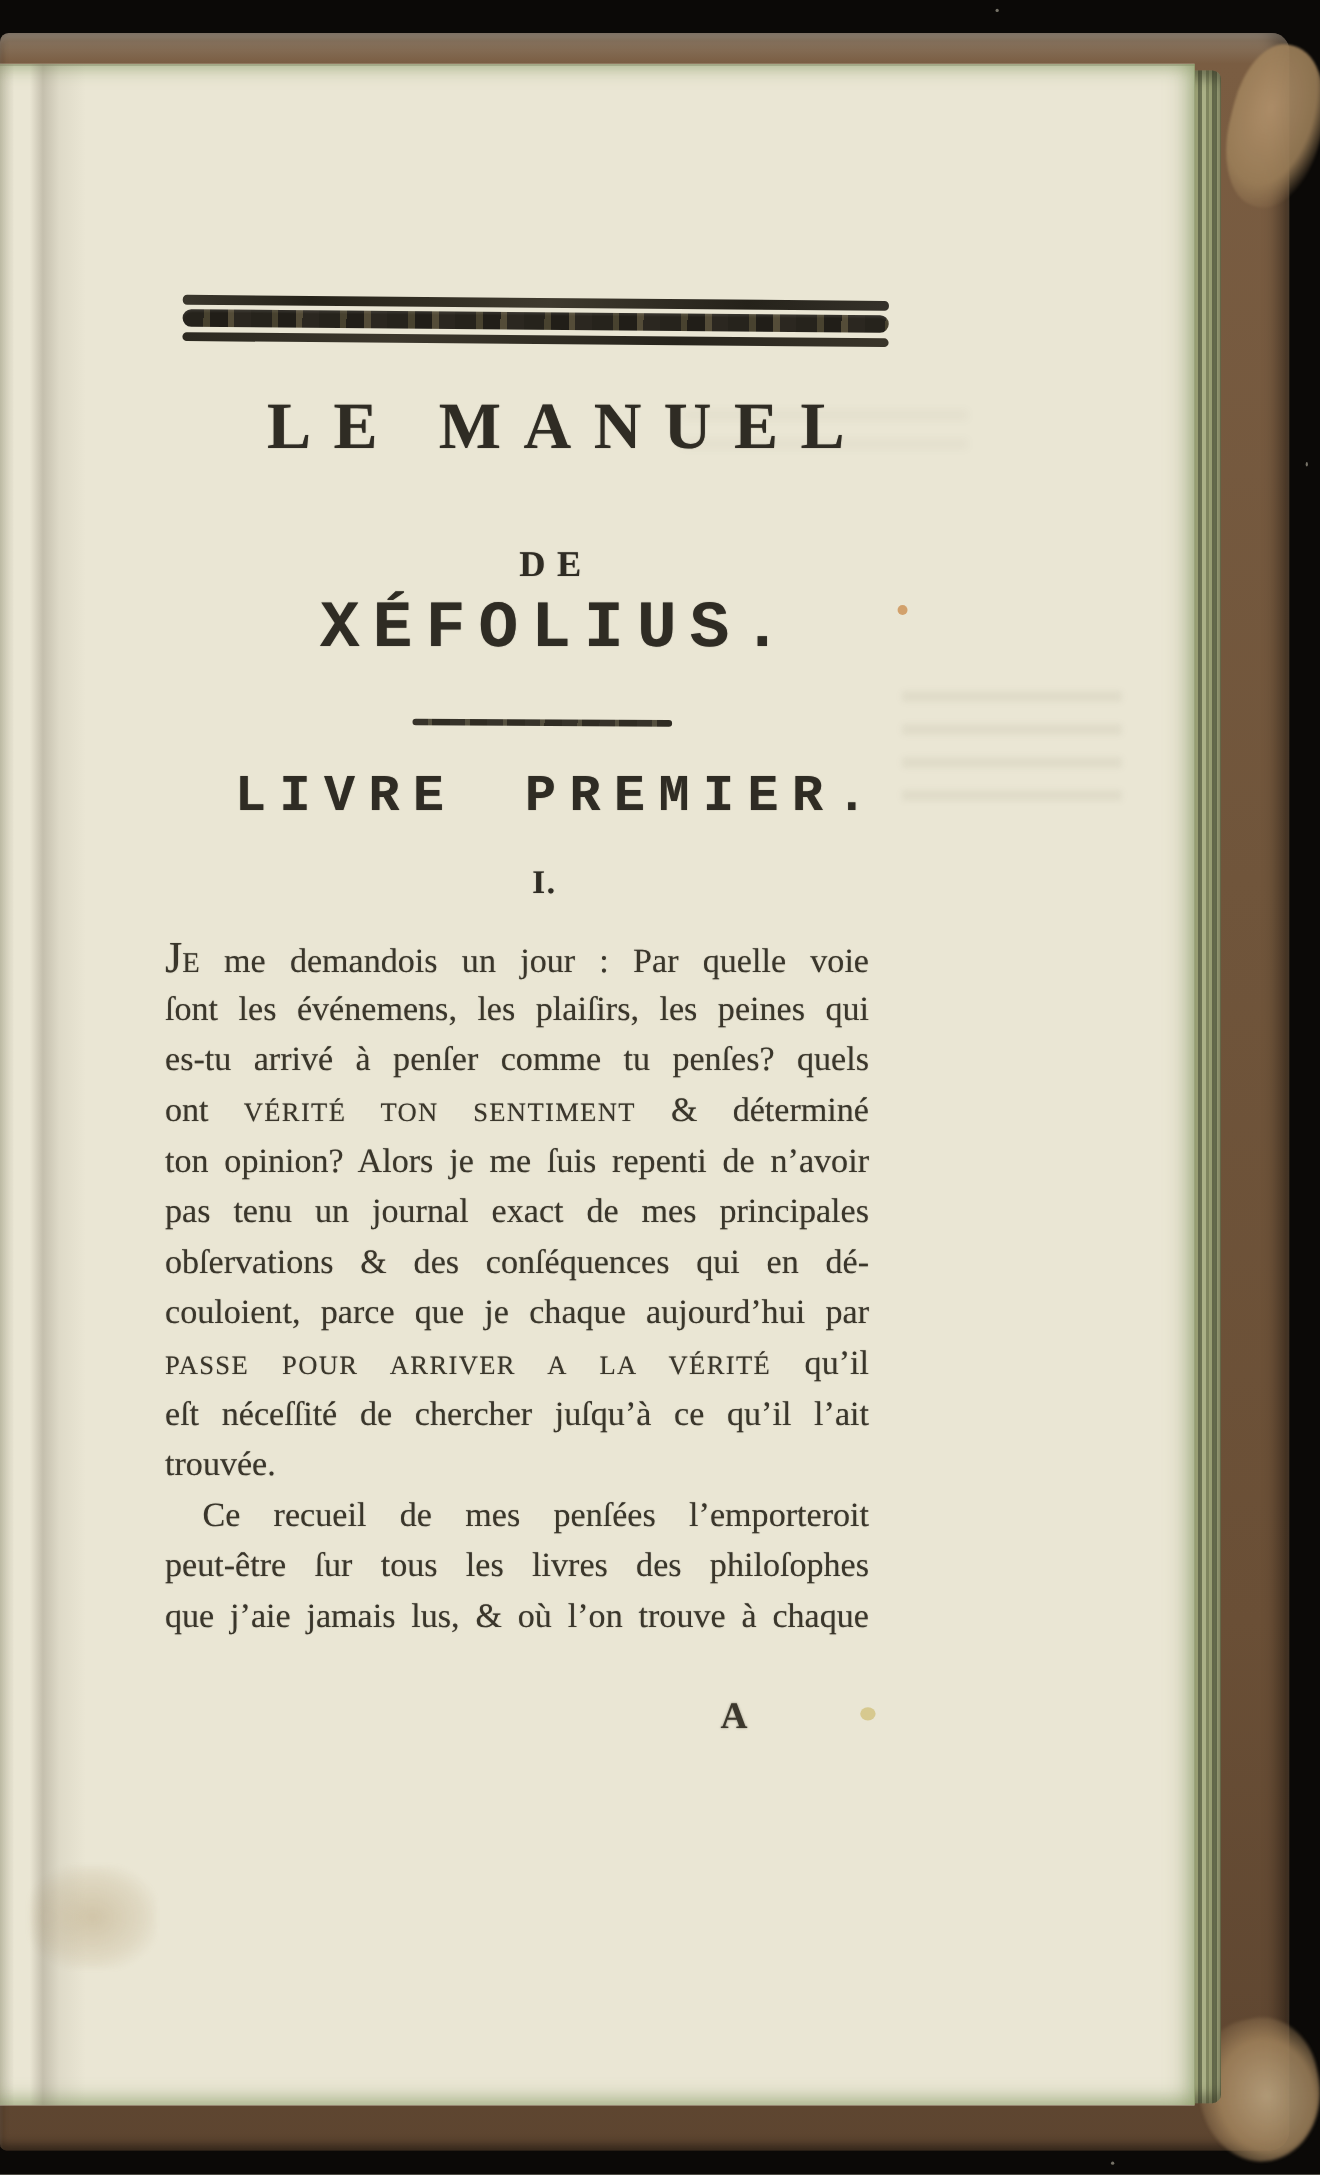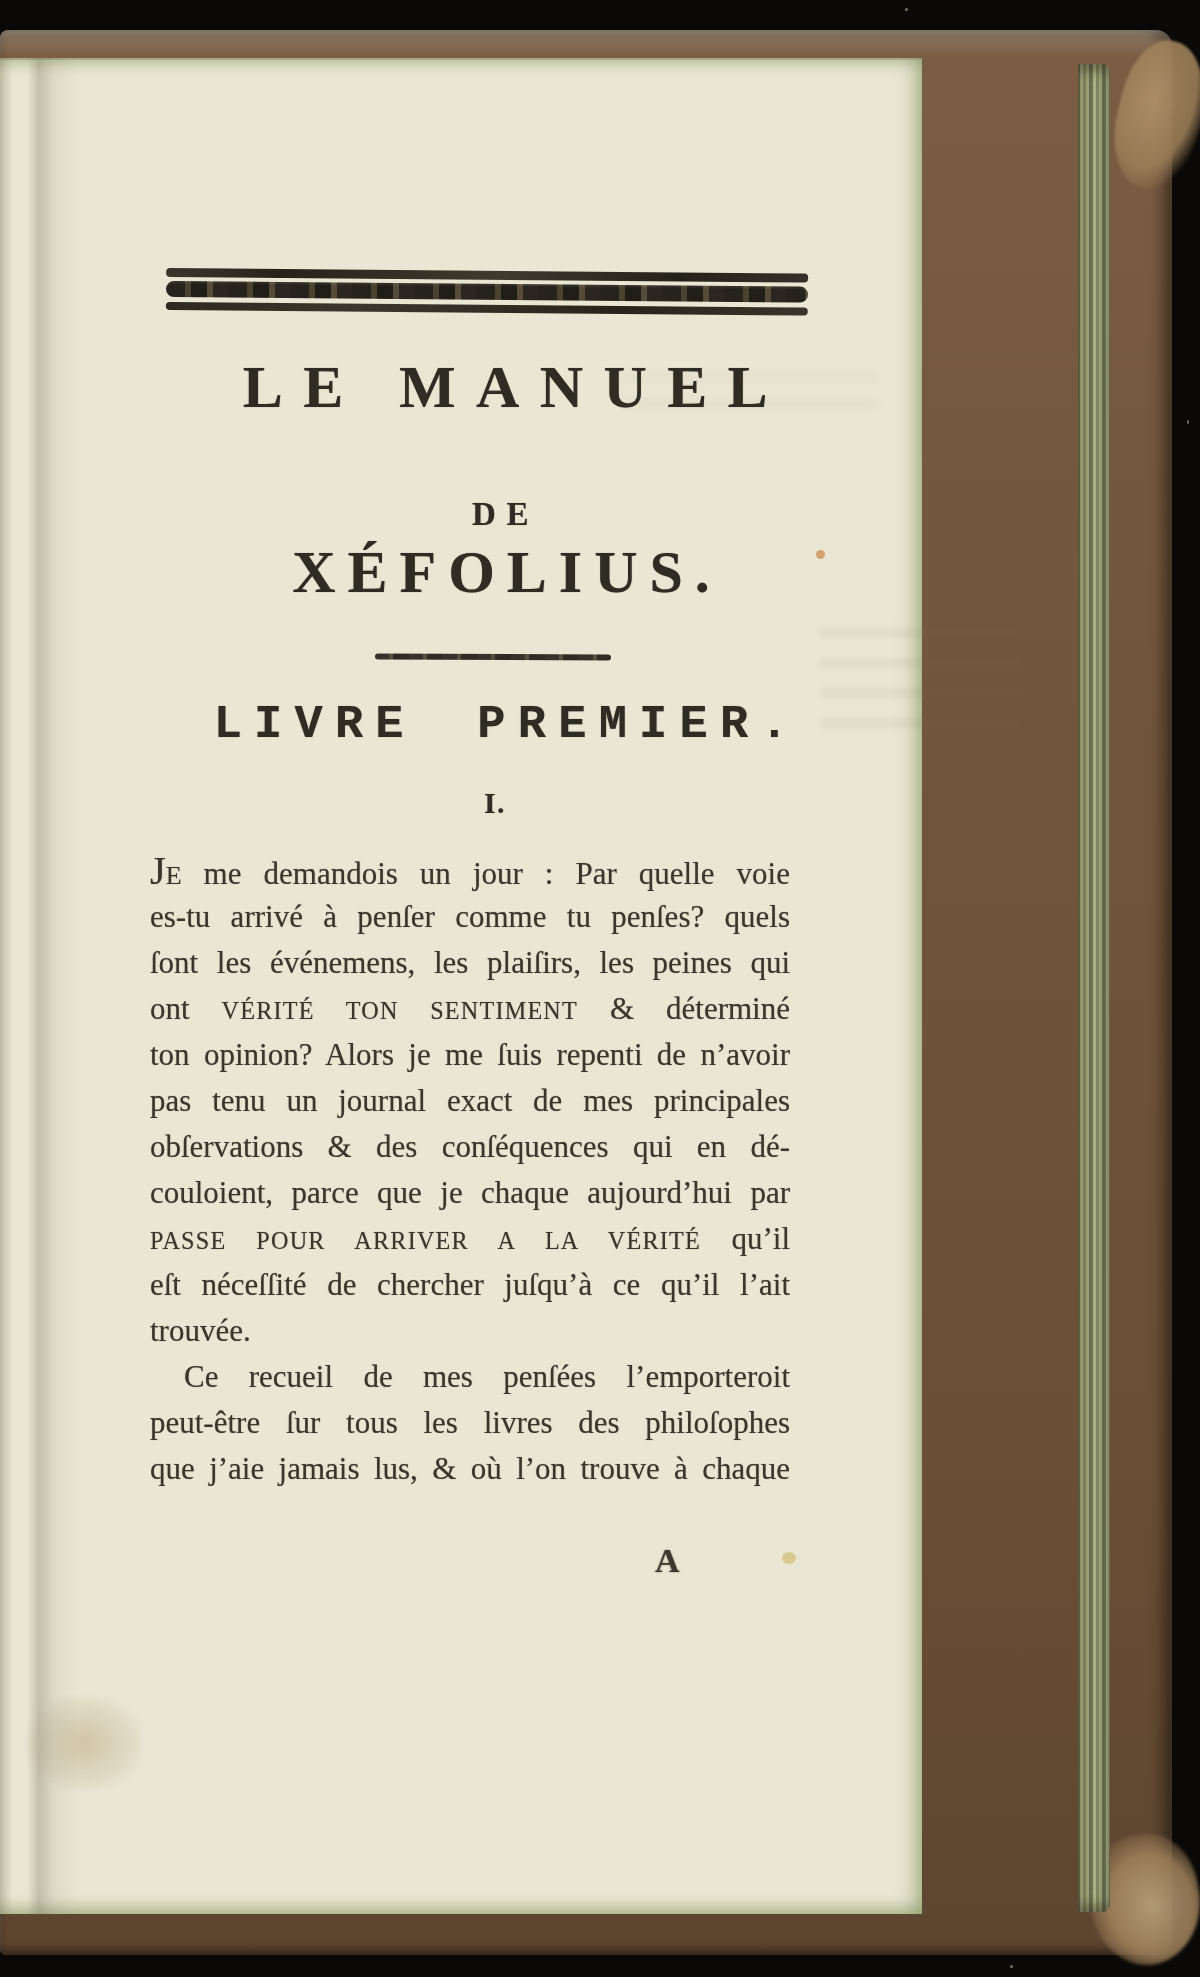--- a/index.html
+++ b/index.html
@@ -30,21 +30,21 @@
     border-radius:50% 45% 55% 50%;transform:rotate(-12deg);filter:blur(1.5px);opacity:.85;
   }
   .page-edge-stack{
     position:absolute;left:1078px;top:64px;width:32px;height:1848px;
     background:repeating-linear-gradient(90deg,#6c7252 0 2px,#aab086 2px 5px,#7f855f 5px 8px,#9ba175 8px 11px,#666c4e 11px 13px);
     border-radius:0 8px 8px 0;
     box-shadow:inset 0 8px 10px rgba(40,40,25,.4), inset 0 -8px 10px rgba(40,40,25,.4);
   }
   
   .page{
-    position:absolute;left:0;top:58px;width:922px;height:1856px;
+    position:absolute;left:0;top:58px;width:1086px;height:1856px;
     background:var(--page);
     box-shadow:
       inset 0 12px 16px -8px rgba(125,145,90,.55),
       inset -16px 0 20px -10px rgba(125,145,90,.6),
       inset 0 -14px 16px -8px rgba(130,150,95,.6),
       inset 0 2px 0 rgba(70,60,40,.25);
   }
   .gutter-shadow{
     position:absolute;left:0;top:0;width:80px;height:100%;
     background:linear-gradient(90deg,
@@ -59,21 +59,21 @@
     box-shadow:inset 0 2px 2px rgba(255,255,255,.08);}
   .orn-bot{height:8px;margin-top:5px;background:linear-gradient(90deg,#2c2920,#3c372c 30%,#27241c 70%,#3a352a);border-radius:4px;}
   .section-divider-rule{
     position:absolute;left:375px;top:596px;width:236px;height:6px;border-radius:3px;transform:rotate(.3deg);
     background:repeating-linear-gradient(90deg,#37332a 0 14px,#55503f 14px 18px,#302c23 18px 34px);
   }
   
   .heading{position:absolute;left:150px;width:690px;text-align:center;color:var(--ink-dark);text-shadow:0 0 1px rgba(52,48,38,.55);}
   .title-main{top:293px;font-size:60px;line-height:72px;font-weight:700;letter-spacing:.34em;padding-left:.34em;}
   .title-de{top:436px;font-size:33px;line-height:40px;font-weight:700;letter-spacing:.32em;padding-left:.32em;}
-  .title-xefolius{top:478px;font-size:60px;line-height:72px;font-weight:700;letter-spacing:.2em;padding-left:.2em;}
+  .title-xefolius{top:478px;font-size:60px;line-height:72px;font-weight:700;letter-spacing:.2em;padding-left:.2em;font-family:Liberation Mono, monospace;}
   .chapter{top:638px;font-size:47px;line-height:58px;font-weight:700;letter-spacing:.26em;padding-left:.26em;word-spacing:.45em;font-family:Liberation Mono, monospace;}
   .section-num{top:726px;font-size:30px;line-height:38px;font-weight:700;letter-spacing:.05em;}
   
   .body-text{
     position:absolute;left:150px;top:790px;width:640px;
     font-size:31px;color:var(--ink);text-shadow:0 0 1px rgba(58,54,43,.5);
   }
   .line{height:46px;line-height:46px;text-align:justify;text-align-last:justify;white-space:nowrap;}
   .line.no-fill{text-align-last:left;}
   .line.indent{text-indent:34px;}
@@ -128,22 +128,22 @@
   <div class="heading title-xefolius">XÉFOLIUS.</div>
 
   <div class="section-divider-rule"></div>
 
   <div class="heading chapter">LIVRE PREMIER.</div>
   <div class="heading section-num">I.</div>
 
   <div class="body-text">
 
   <div class="line"><span class="ic">J</span><span class="ld">E</span><span> me demandois un jour : Par quelle voie</span></div>
+      <div class="line"><span>ſont les événemens, les plaiſirs, les peines qui</span></div>
       <div class="line"><span>es-tu arrivé à penſer comme tu penſes? quels</span></div>
-      <div class="line"><span>ſont les événemens, les plaiſirs, les peines qui</span></div>
       <div class="line"><span>ont </span><span class="sc">VÉRITÉ TON SENTIMENT</span><span> &amp; déterminé</span></div>
       <div class="line"><span>ton opinion? Alors je me ſuis repenti de n’avoir</span></div>
       <div class="line"><span>pas tenu un journal exact de mes principales</span></div>
       <div class="line"><span>obſervations &amp; des conſéquences qui en dé-</span></div>
       <div class="line"><span>couloient, parce que je chaque aujourd’hui par</span></div>
       <div class="line"><span class="sc">PASSE POUR ARRIVER A LA VÉRITÉ</span><span> qu’il</span></div>
       <div class="line"><span>eſt néceſſité de chercher juſqu’à ce qu’il l’ait</span></div>
       <div class="line no-fill"><span>trouvée.</span></div>
       <div class="line indent"><span>Ce recueil de mes penſées l’emporteroit</span></div>
       <div class="line"><span>peut-être ſur tous les livres des philoſophes</span></div>

